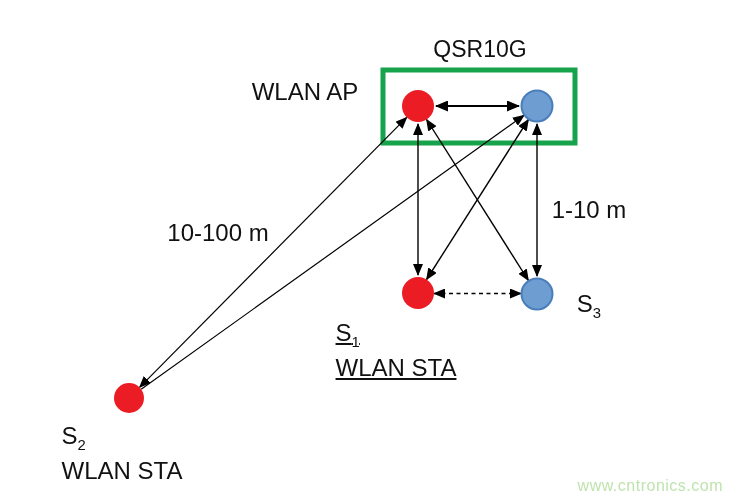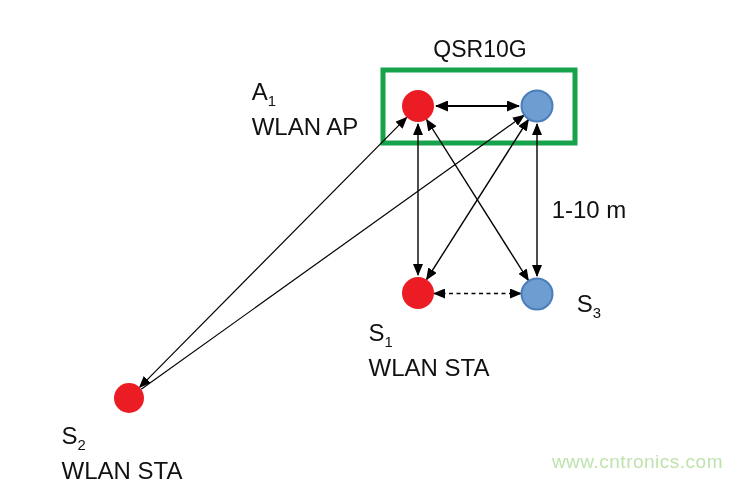--- a/index.html
+++ b/index.html
@@ -18,22 +18,22 @@
     color:#111111;
     font-size:24px;
     line-height:35px;
     white-space:nowrap;
   }
   .lbl sub{font-size:0.62em;line-height:0;}
   .chip-title{font-size:23px;line-height:30px;}
   .dist{font-size:24px;line-height:34px;}
   .watermark{
     position:absolute;
-    right:25px;top:452px;
-    font-size:19px;
+    right:25px;top:476px;
+    font-size:16px;
     line-height:20px;
     letter-spacing:0.5px;
   }
 </style>
 </head>
 <body>
 
 <div class="canvas">
 
   <svg width="748" height="499" viewBox="0 0 748 499">
@@ -69,37 +69,37 @@
     <circle cx="418" cy="293" r="16" fill="#EC1C24"></circle>
     <circle cx="537" cy="294" r="15.5" fill="#6D9DD1" stroke="#4A7EBB" stroke-width="2"></circle>
     <circle cx="129" cy="398" r="15" fill="#EC1C24"></circle>
   </svg>
 
   <div class="lbl chip-title" style="left:480px;top:34px;">
     <span>QSR10G</span>
   </div>
 
   <div class="lbl" style="left:305px;top:74px;">
-    <div><span>A</span><sub>1</sub></div>
     <div>WLAN AP</div>
   </div>
 
 
-  <div class="lbl" style="left:429px;top:315px;">
+  <div class="lbl" style="left:396px;top:315px;text-decoration:underline;">
     <div><span>S</span><sub>1</sub></div>
     <div>WLAN STA</div>
   </div>
 
   <div class="lbl" style="left:589px;top:286px;">
     <div><span>S</span><sub>3</sub></div>
   </div>
 
   <div class="lbl" style="left:122px;top:418px;">
     <div><span>S</span><sub>2</sub></div>
     <div>WLAN STA</div>
   </div>
 
+  <div class="lbl dist" style="left:218px;top:216px;">10-100 m</div>
 
   <div class="lbl dist" style="left:589px;top:193px;">1-10 m</div>
 
   <div class="watermark" style="color: rgb(191, 227, 174);">www.cntronics.com</div>
 
 </div>
 
 </body></html>

